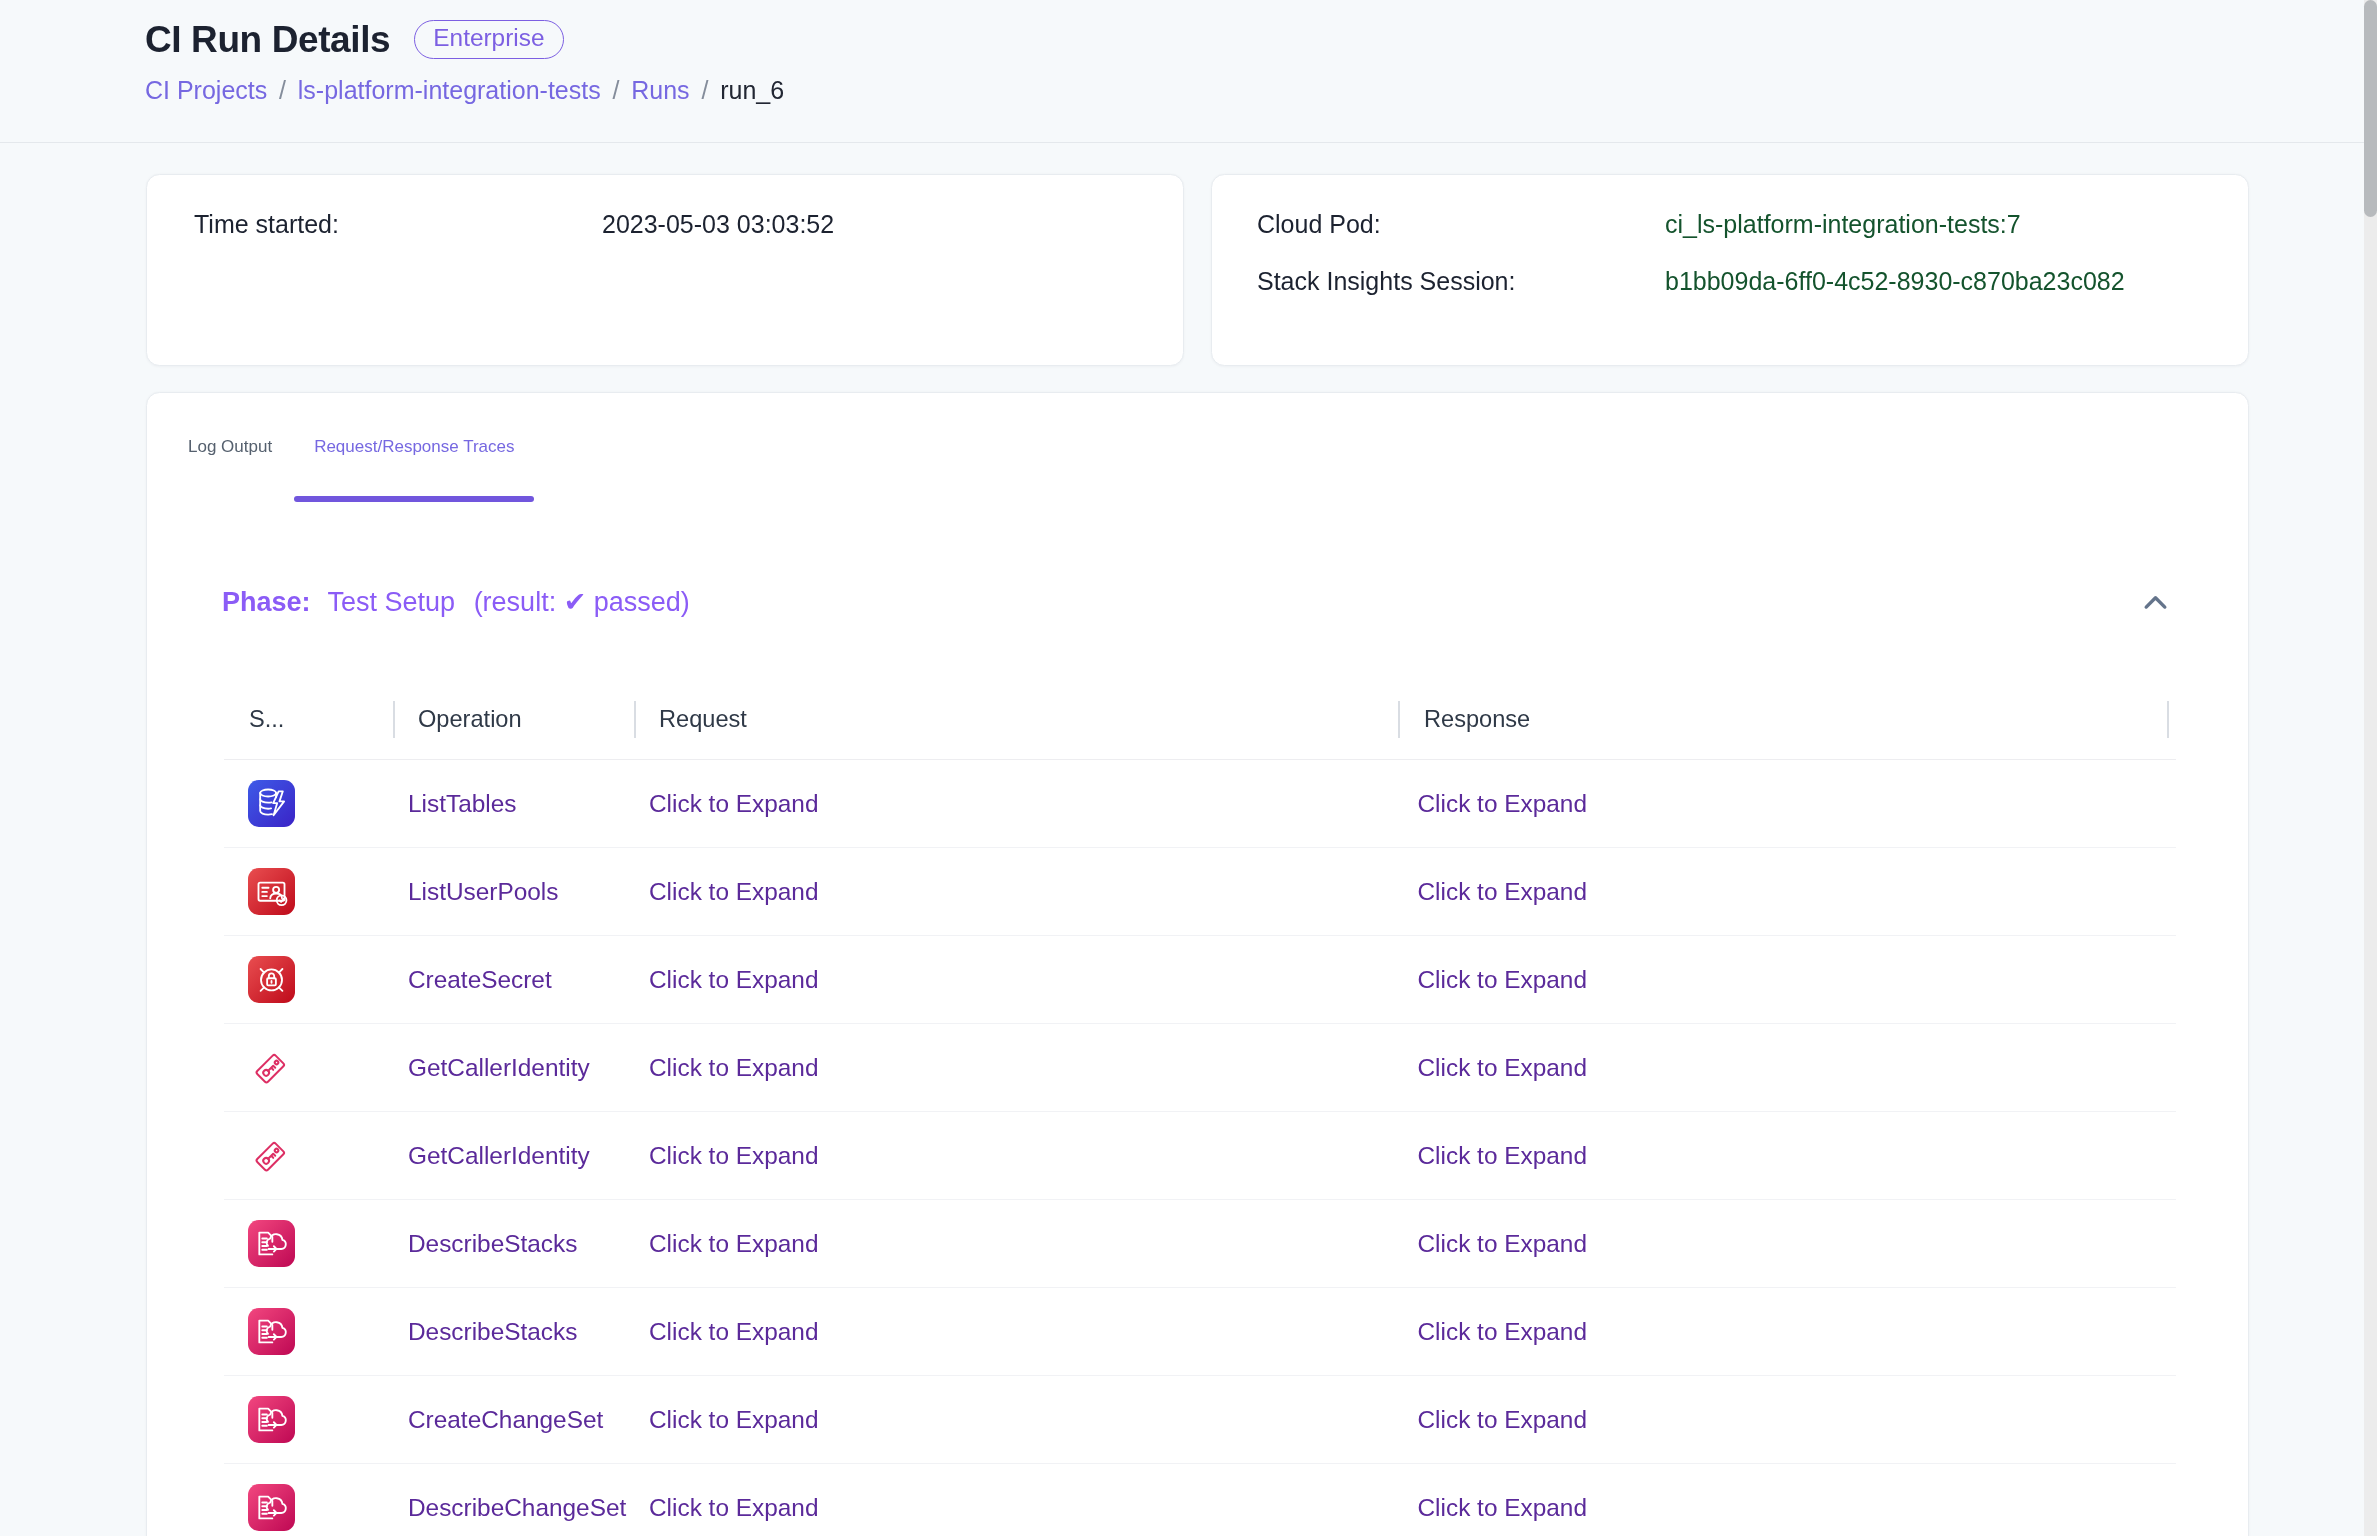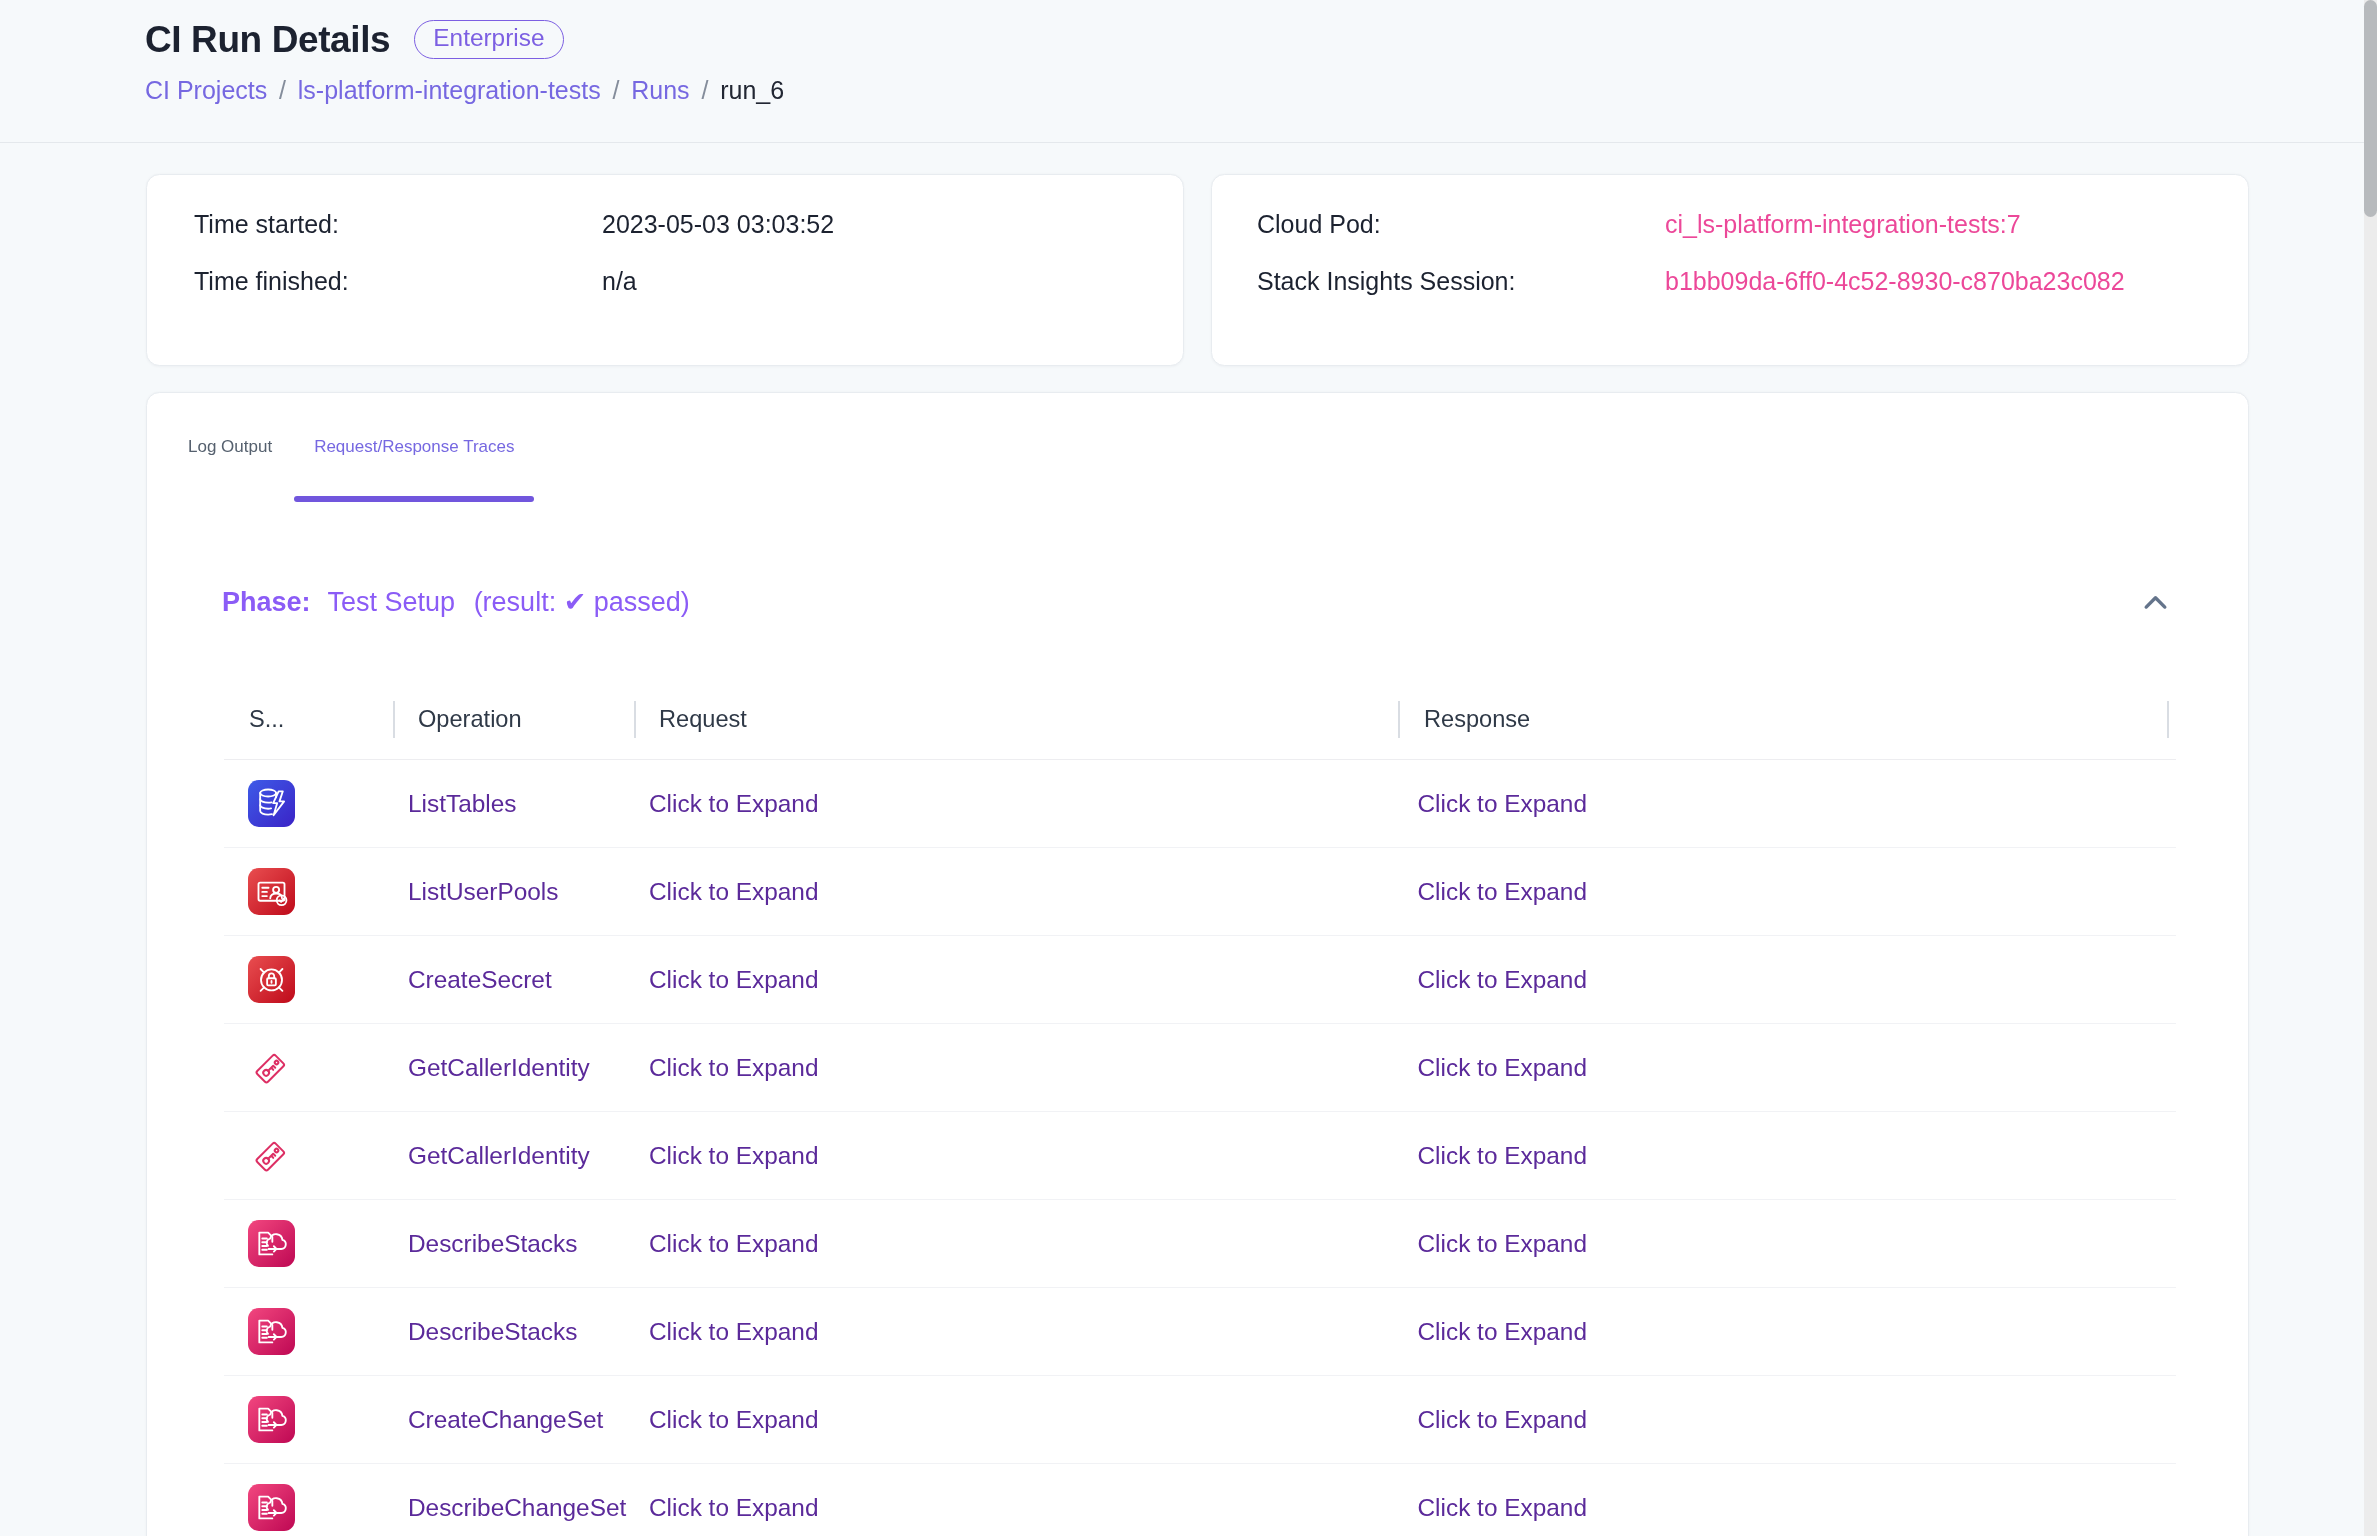--- a/index.html
+++ b/index.html
@@ -32,21 +32,21 @@
   
   .card {
     position:absolute; background:#fff; border:0.8px solid #e8ecf0; border-radius:13.5px;
     box-shadow:0 0.8px 2.5px rgba(16,24,40,.04);
   }
   .card.times   { left:146px;  top:174px; width:1038px; height:192px; padding:35px 47px; }
   .card.session { left:1211px; top:174px; width:1038px; height:192px; padding:35px 45px; }
   .kv-row { display:flex; align-items:baseline; margin-bottom:28px; font-size:25px; }
   .kv-label { width:408px; color:#1c2230; flex:none; }
   .kv-value { color:#1c2230; }
-  .kv-value.link { color:#ec4899; }
+  .kv-value.link { color:#14532d; }
 
   
   .card.main { left:146px; top:392px; width:2103px; height:1262px; }
 
   .tabs { position:absolute; left:41px; top:32px; display:flex; gap:22px; }
   .tab { position:relative; height:77px; padding:11.8px 0 0 0; font-size:17px; color:#55606e; cursor:pointer; }
   .tab.active { color:#7668e1; padding:11.8px 20px 0 20px; }
   .tab.active::after {
     content:""; position:absolute; left:0; right:0; bottom:0; height:5.9px;
     background:#7156dd; border-radius:3.4px;
@@ -93,24 +93,20 @@
     <span class="crumb-sep">/</span>
     <span class="crumb-current">run_6</span>
   </nav>
 </header>
 
 <section class="card times">
   <div class="kv-row">
     <span class="kv-label">Time started:</span>
     <span class="kv-value">2023-05-03 03:03:52</span>
   </div>
-  <div class="kv-row">
-    <span class="kv-label">Time finished:</span>
-    <span class="kv-value">n/a</span>
-  </div>
 </section>
 
 <section class="card session">
   <div class="kv-row">
     <span class="kv-label">Cloud Pod:</span>
     <a class="kv-value link">ci_ls-platform-integration-tests:7</a>
   </div>
   <div class="kv-row">
     <span class="kv-label">Stack Insights Session:</span>
     <a class="kv-value link">b1bb09da-6ff0-4c52-8930-c870ba23c082</a>

